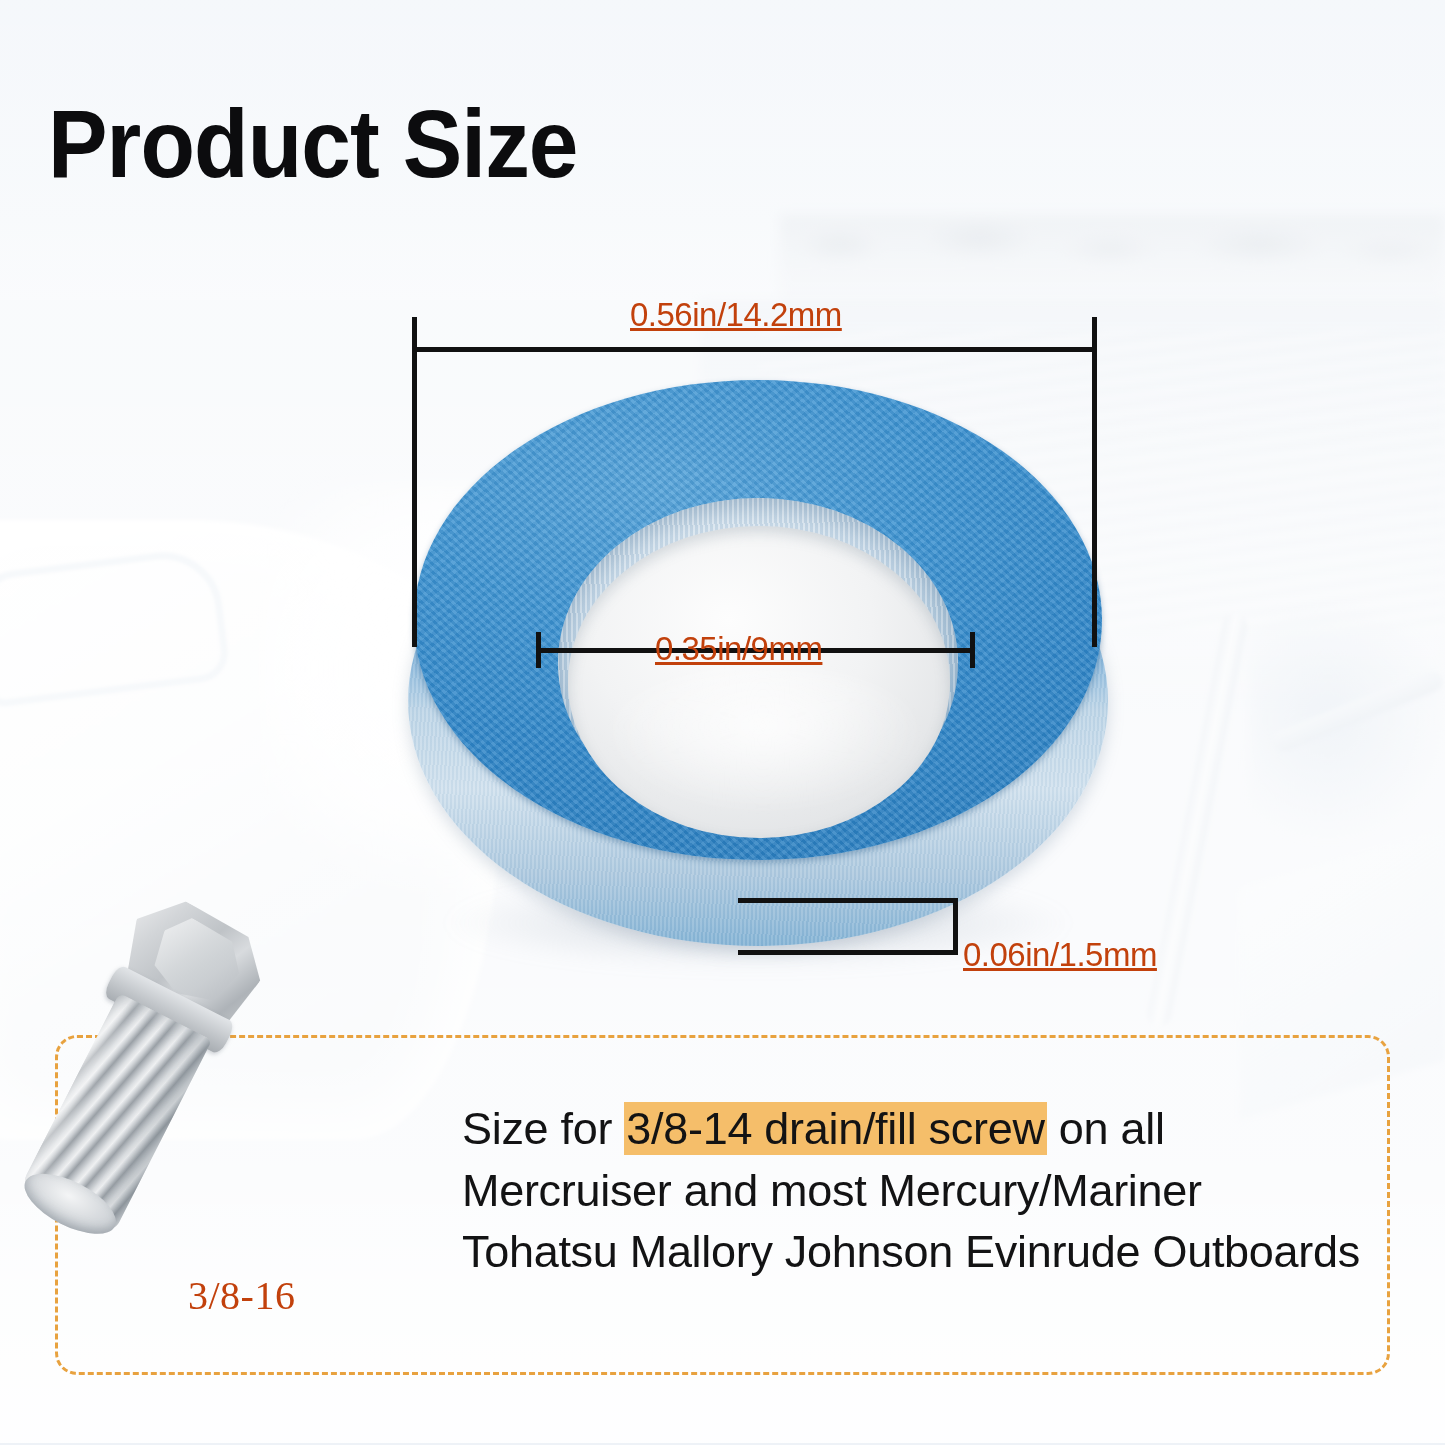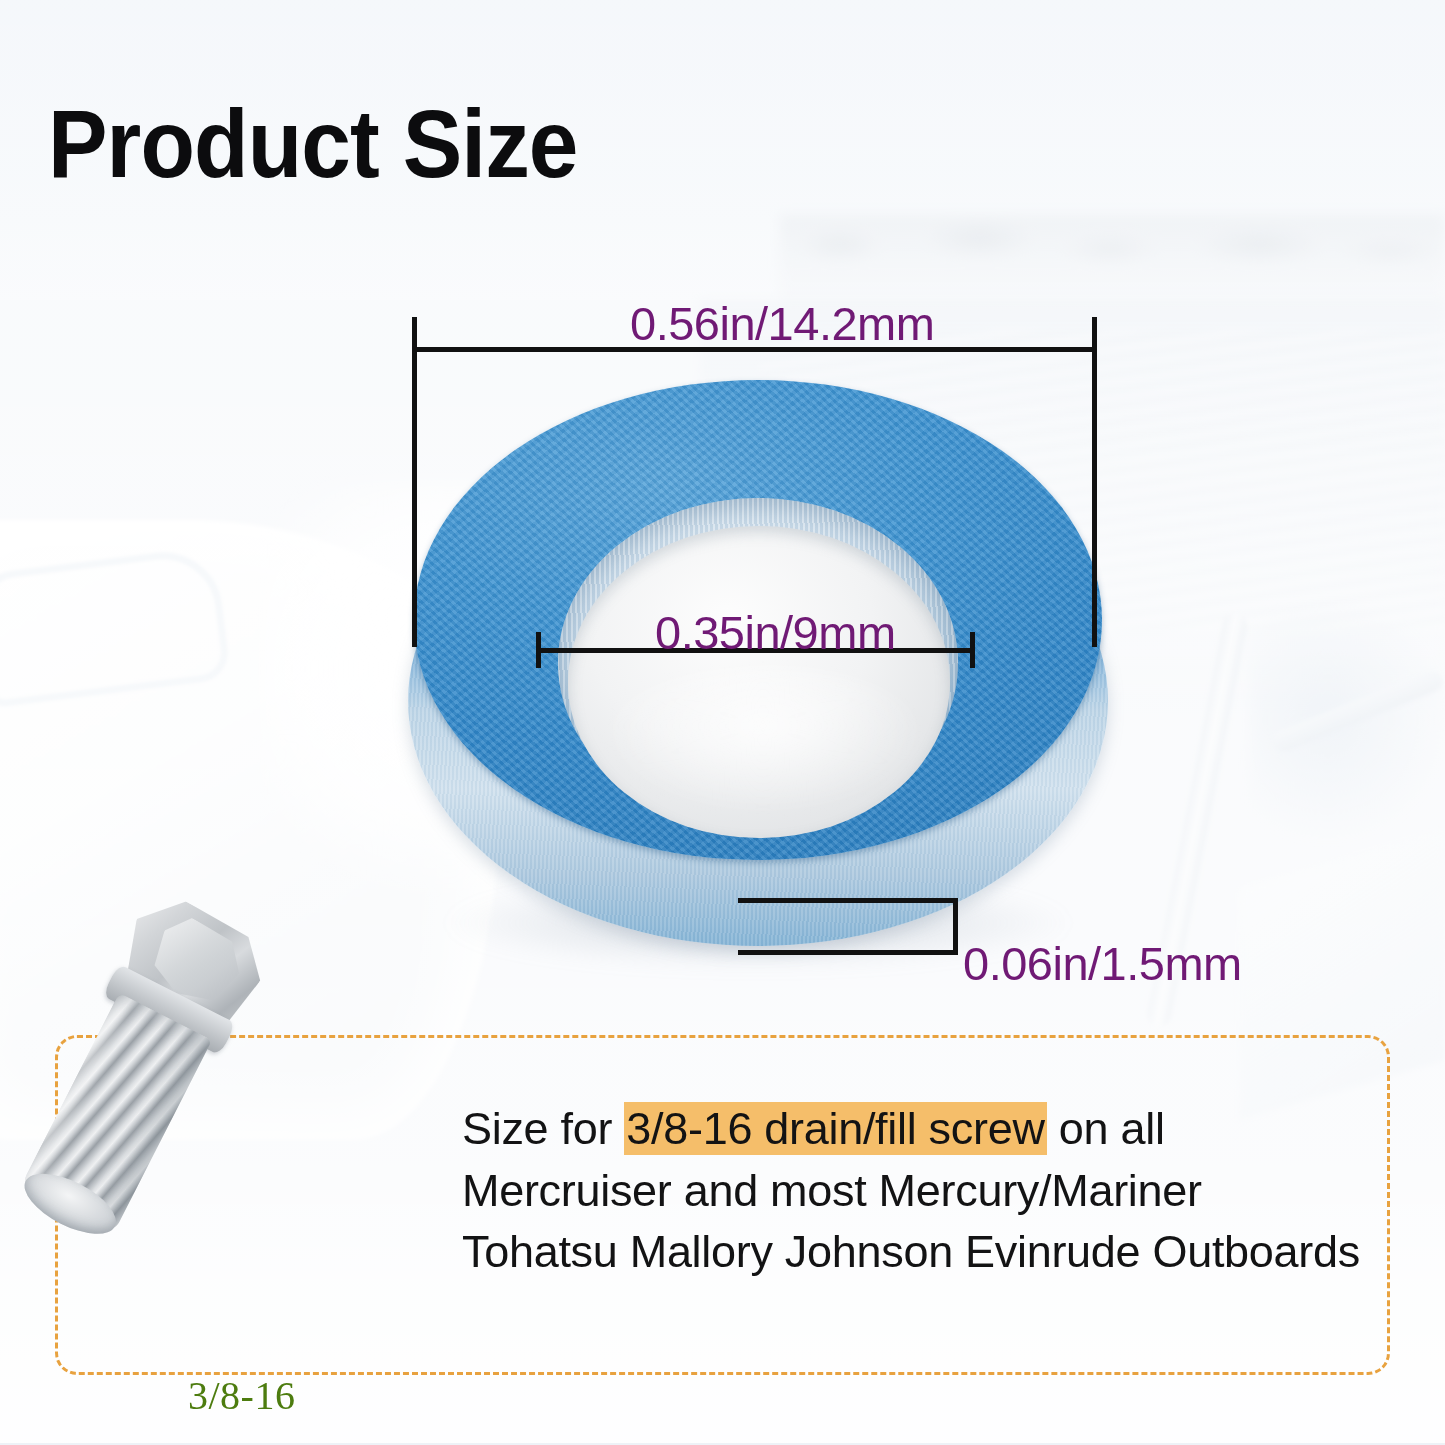--- a/index.html
+++ b/index.html
@@ -163,35 +163,36 @@
     border-radius:50%;
     background:radial-gradient(ellipse at 50% 50%, rgba(140,155,170,.35), rgba(190,200,210,0) 72%);
     filter:blur(9px);
   }
 
   
   .dim{position:absolute;color:#111;}
   .dim-line-h{position:absolute;background:#111;height:5px;}
   .dim-line-v{position:absolute;background:#111;width:5px;}
   .dim-label{
-    position:absolute;font-size:47px;color:#701a75;white-space:nowrap;
+    position:absolute;font-size:33px;color:#c2410c;white-space:nowrap;
     letter-spacing:-.5px;
+    text-decoration:underline;
   }
 
   
   #od-tick-l{left:412px;top:317px;height:330px;}
   #od-tick-r{left:1092px;top:317px;height:330px;}
   #od-rule{left:412px;top:347px;width:685px;}
   #od-label{left:630px;top:296px;}
 
   
   #id-tick-l{left:536px;top:632px;height:36px;}
   #id-tick-r{left:970px;top:632px;height:36px;}
   #id-rule{left:536px;top:648px;width:439px;}
-  #id-label{left:655px;top:605px;}
+  #id-label{left:655px;top:630px;}
 
   
   #th-top{left:738px;top:898px;width:220px;}
   #th-bot{left:738px;top:950px;width:220px;}
   #th-vert{left:953px;top:898px;height:57px;}
   #th-label{left:963px;top:936px;}
 
   
   .bolt{
     position:absolute;left:95px;top:930px;width:330px;height:350px;
@@ -225,23 +226,23 @@
     border-radius:6px 6px 14px 14px;
     box-shadow:inset -14px 0 22px rgba(110,120,130,.35), inset 12px 0 16px rgba(255,255,255,.5);
   }
   .bolt-tip{
     position:absolute;left:38px;top:300px;width:100px;height:44px;
     background:radial-gradient(ellipse at 45% 35%, #f4f5f6, #d0d4d8 60%, #a9aeb3);
     border-radius:50%;
     box-shadow:inset 0 -5px 10px rgba(120,130,140,.4);
   }
   .bolt-label{
-    position:absolute;left:188px;top:1372px;
+    position:absolute;left:188px;top:1272px;
     font-family:"Liberation Serif", serif;
-    font-size:40px;color:#4d7c0f;
+    font-size:40px;color:#c2410c;
     letter-spacing:.5px;
   }
 
   
   .callout{
     position:absolute;left:55px;top:1035px;
     width:1335px;height:340px;
     border:3px dashed #e8a23f;
     border-radius:22px;
     box-sizing:border-box;
@@ -326,15 +327,15 @@
   <div class="bolt">
     <div class="bolt-head">
       <div class="bolt-head-face"></div>
     </div>
     <div class="bolt-flange"></div>
     <div class="bolt-shank"></div>
     <div class="bolt-tip"></div>
   </div>
   <div class="bolt-label">3/8-16</div>
 
-  <div class="callout-text"><span>Size for </span><span class="hl">3/8-16 drain/fill screw</span><span> on all Mercruiser and most Mercury/Mariner Tohatsu Mallory Johnson Evinrude Outboards</span></div>
+  <div class="callout-text"><span>Size for </span><span class="hl">3/8-14 drain/fill screw</span><span> on all Mercruiser and most Mercury/Mariner Tohatsu Mallory Johnson Evinrude Outboards</span></div>
 
 </div>
 
 </body></html>

